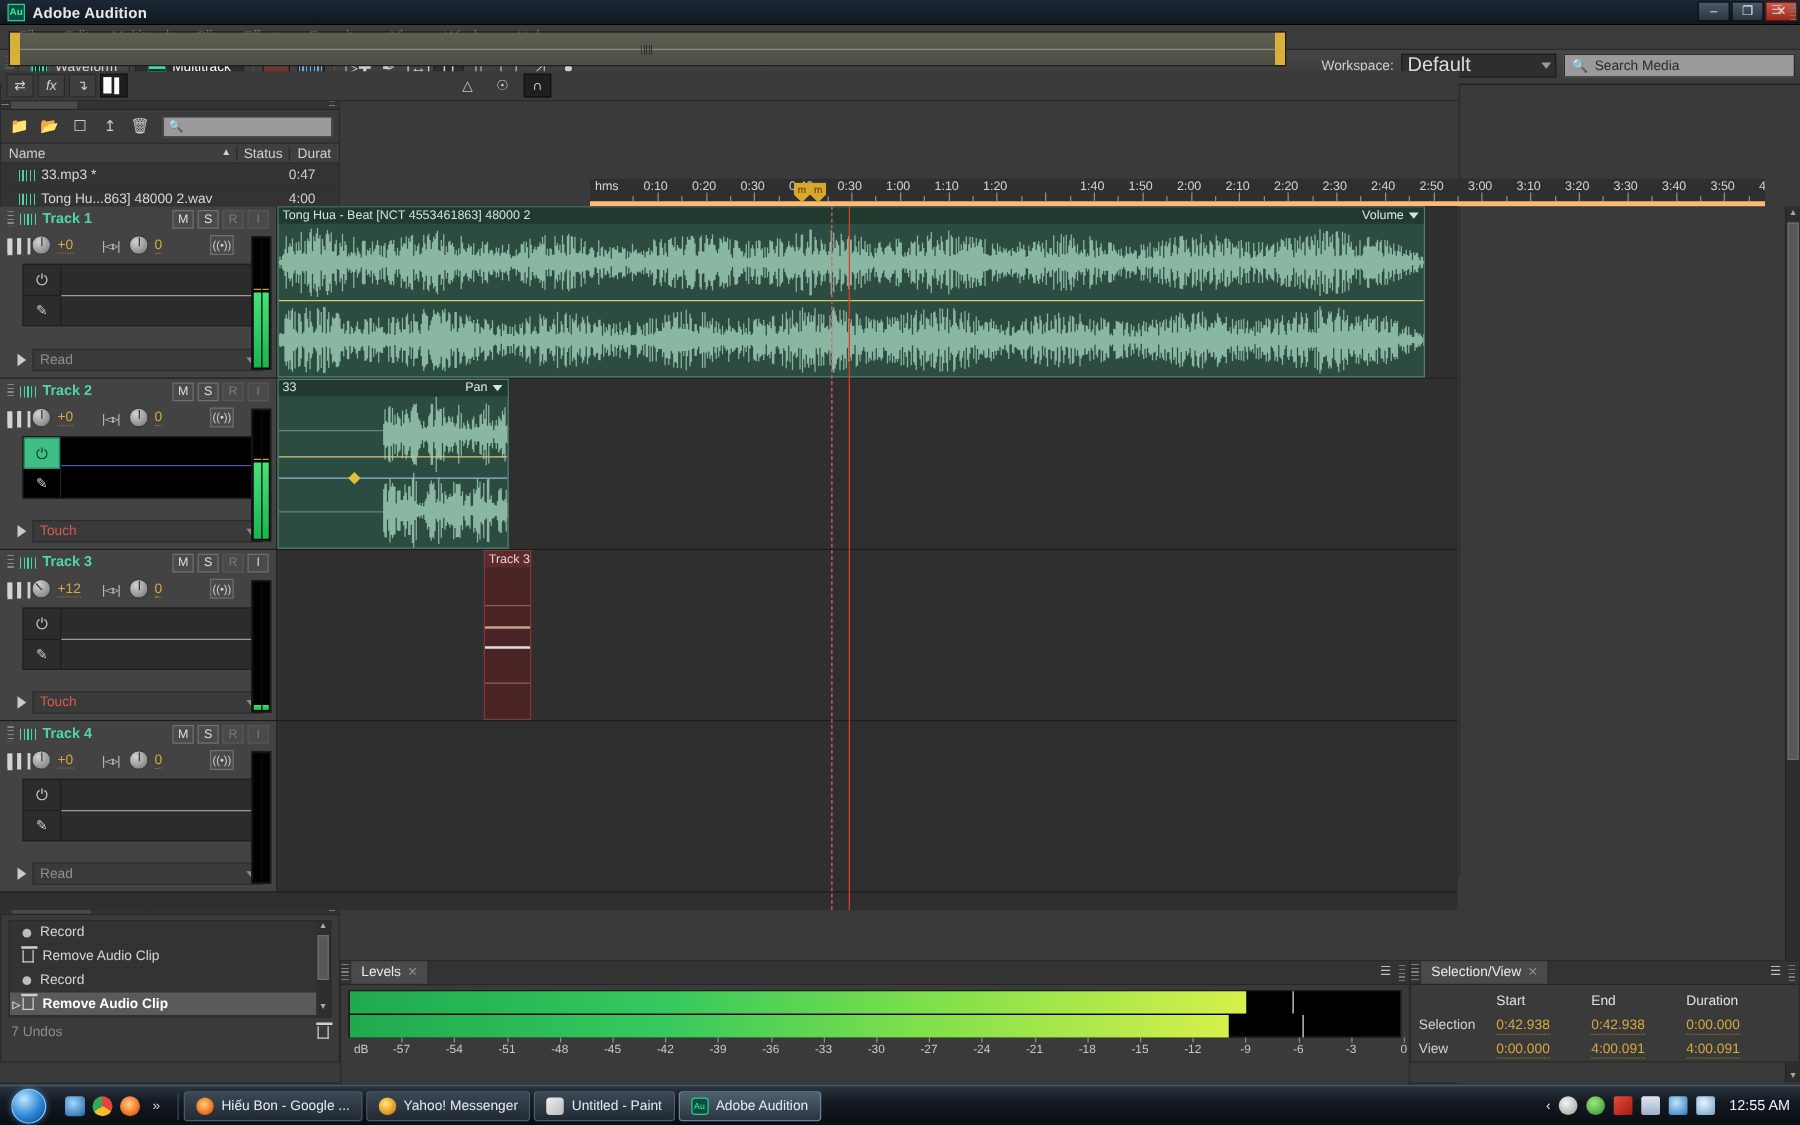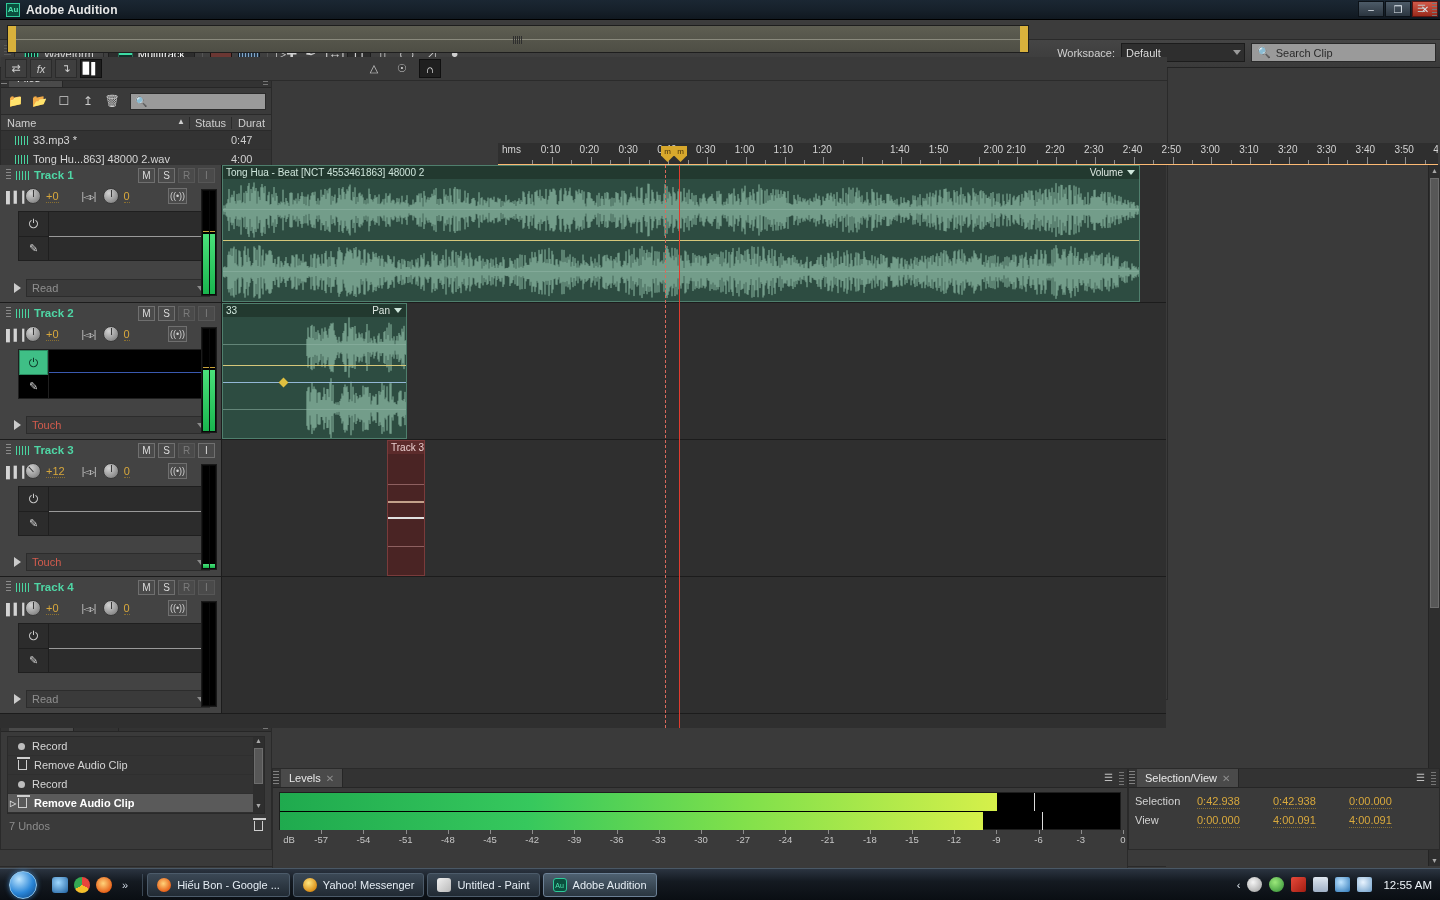--- a/index.html
+++ b/index.html
@@ -66,21 +66,21 @@
   .tbtn{ width:24px;height:22px; display:flex;align-items:center;justify-content:center;
     color:#cfcfcf; font-size:13px; border:1px solid transparent;}
   .tbtn.framed{ border:1px solid #1e1e1e; background:#2d2d2d;}
   .redbtn{ width:22px;height:14px;background:#6b3733;border:1px solid #201210;}
   .bluebtn{ width:22px;height:14px;background:#2a3a4a;border:1px solid #121a22;
     background-image:repeating-linear-gradient(90deg,#7fa6c9 0 1px,transparent 1px 3px);}
   .ws-wrap{ position:absolute; right:4px; top:3px; display:flex;align-items:center;gap:6px;}
   .ws-label{ font-size:11px;color:#cfcfcf;}
   .ws-select{
     width:124px;height:19px;background:#2e2e2e;border:1px solid #1c1c1c;
-    color:#dcdcdc;font-size:11px;display:flex;align-items:center;padding:0 4px;
+    color:#dcdcdc;font-size:16px;display:flex;align-items:center;padding:0 4px;
     position:relative;
   }
   .ws-select .arrow{ position:absolute;right:3px;top:6px;
     border-left:4px solid transparent;border-right:4px solid transparent;border-top:5px solid #9a9a9a;}
   .helpsearch{
     width:185px;height:19px;background:#9a9a9a;border:1px solid #2a2a2a;
     display:flex;align-items:center;gap:5px;padding:0 5px;color:#2a2a2a;font-size:11px;
   }
 
   
@@ -189,22 +189,22 @@
   
   .trk-toolbar{ height:24px; background:#3a3a3a; display:flex; align-items:center; padding:0 4px; gap:3px;
     border-bottom:1px solid #2b2b2b; position:relative;}
   .ttb{ width:22px;height:19px;border:1px solid #2b2b2b; background:#3f3f3f;
     display:flex;align-items:center;justify-content:center;color:#cfcfcf;font-size:11px;}
   .ttb.flat{ border-color:transparent;background:transparent;}
   .ttb.on{ border:1px solid #101010; background:#1f1f1f; color:#fff;}
   .ttb-right{ position:absolute; right:726px; display:flex; gap:6px; align-items:center;}
 
   
-  .ruler{ position:absolute; left:498px; top:143px; width:940px; height:22px;
-    background:#2f2f2f; color:#cfcfcf; font-size:10px; border-bottom:1px solid #fdba74; overflow:hidden;}
+  .ruler{ position:absolute; left:472px; top:143px; width:940px; height:22px;
+    background:#2f2f2f; color:#cfcfcf; font-size:10px; border-bottom:4px solid #fdba74; overflow:hidden;}
   .rt{ position:absolute; top:1px; font-size:10px; color:#d4d4d4; }
   .rtick{ position:absolute; bottom:0; width:1px; background:#8e8e8e;}
   .hms{ position:absolute; left:4px; top:1px; font-size:10px;color:#d4d4d4;}
 
   
   .tracks{ position:absolute; left:0; top:165px; width:1166px; height:563px; background:#2f2f2f; overflow:hidden;}
   .track{ position:relative; display:flex; border-bottom:1px solid #1c1c1c;}
   .thdr{ width:222px; background:#434343; position:relative; border-right:1px solid #1c1c1c;}
   .thdr .row1{ display:flex;align-items:center; height:20px; padding-left:6px; gap:5px;}
   .tgrip{ width:5px;height:12px;background-image:repeating-linear-gradient(180deg,#8a8a8a 0 1px,transparent 1px 3px);}
@@ -395,21 +395,21 @@
     <div class="tbtn">●</div>
 
     <div class="ws-wrap">
       <span class="ws-label">Workspace:</span>
       <div class="ws-select">
         <span>Default</span>
         <span class="arrow"></span>
       </div>
       <div class="helpsearch">
         <span>🔍</span>
-        <span>Search Clip</span>
+        <span>Search Media</span>
       </div>
     </div>
   </div>
 
   <div class="panel" id="filesPanel">
     <div class="tabrow">
       <div class="vgrip"></div>
       <div class="tab active">
         <span>Files</span>
         <span class="tabx">✕</span>
@@ -734,21 +734,21 @@
           <div class="rtick" style="left: 306px; height: 4px;"></div>
           <div class="rt" style="left: 353.2px; margin-top: 40px;">1:30</div>
           <div class="rtick" style="left: 364.2px; height: 7px;"></div>
           <div class="rtick" style="left: 344.8px; height: 4px;"></div>
           <div class="rt" style="left: 392px;">1:40</div>
           <div class="rtick" style="left: 403px; height: 7px;"></div>
           <div class="rtick" style="left: 383.6px; height: 4px;"></div>
           <div class="rt" style="left: 430.8px;">1:50</div>
           <div class="rtick" style="left: 441.8px; height: 7px;"></div>
           <div class="rtick" style="left: 422.4px; height: 4px;"></div>
-          <div class="rt" style="left: 469.6px; margin-left: 16px;">2:00</div>
+          <div class="rt" style="left: 469.6px;">2:00</div>
           <div class="rtick" style="left: 480.6px; height: 7px;"></div>
           <div class="rtick" style="left: 461.2px; height: 4px;"></div>
           <div class="rt" style="left: 508.4px;">2:10</div>
           <div class="rtick" style="left: 519.4px; height: 7px;"></div>
           <div class="rtick" style="left: 500px; height: 4px;"></div>
           <div class="rt" style="left: 547.2px;">2:20</div>
           <div class="rtick" style="left: 558.2px; height: 7px;"></div>
           <div class="rtick" style="left: 538.8px; height: 4px;"></div>
           <div class="rt" style="left: 586px;">2:30</div>
           <div class="rtick" style="left: 597px; height: 7px;"></div>
@@ -1172,20 +1172,26 @@
       <div class="tab active">
         <span>Selection/View</span>
         <span class="tabx">✕</span>
       </div>
       <div class="tabfill"></div>
       <div class="panelmenu">☰</div>
       <div class="panelgrip"></div>
     </div>
     <div class="sv-grid">
       <div class="sv-r">
+        <div class="sv-lbl"></div>
+        <div class="sv-c head">Start</div>
+        <div class="sv-c head">End</div>
+        <div class="sv-c head">Duration</div>
+      </div>
+      <div class="sv-r">
         <div class="sv-lbl">Selection</div>
         <div class="sv-c"><span class="sv-val">0:42.938</span></div>
         <div class="sv-c"><span class="sv-val">0:42.938</span></div>
         <div class="sv-c"><span class="sv-val">0:00.000</span></div>
       </div>
       <div class="sv-r">
         <div class="sv-lbl">View</div>
         <div class="sv-c"><span class="sv-val">0:00.000</span></div>
         <div class="sv-c"><span class="sv-val">4:00.091</span></div>
         <div class="sv-c"><span class="sv-val">4:00.091</span></div>

